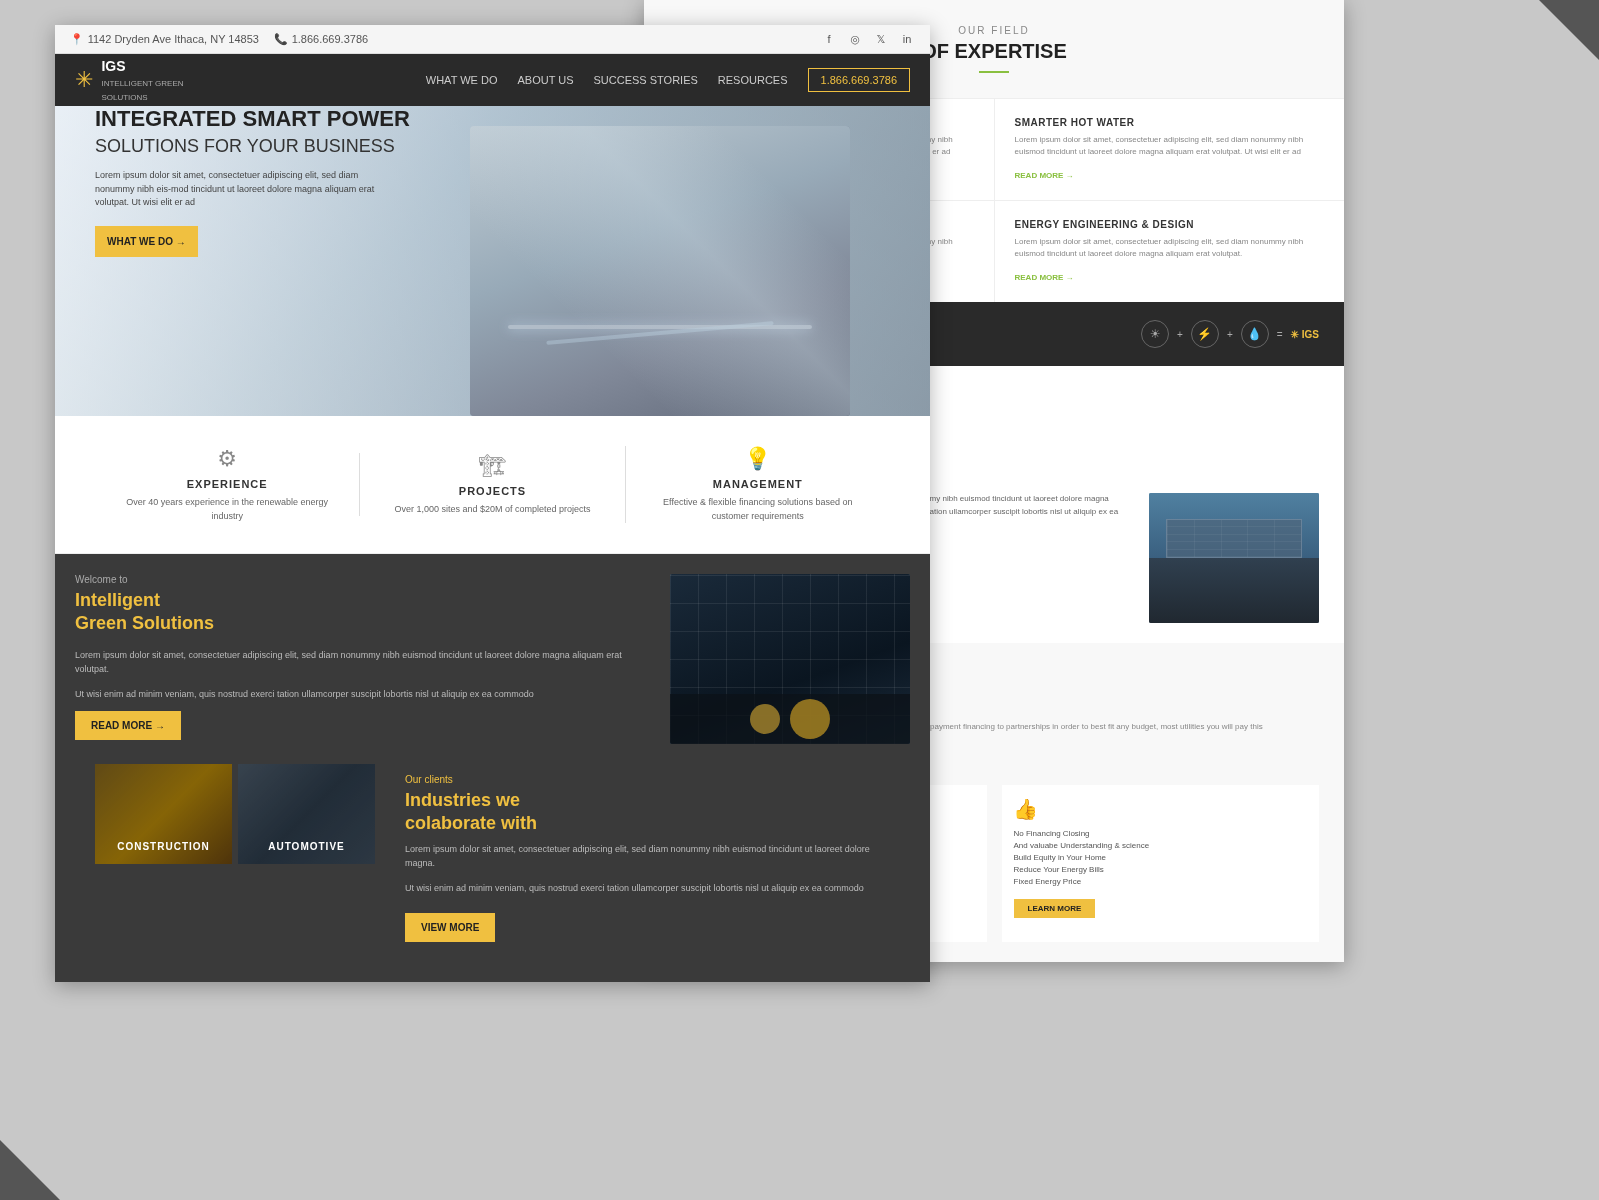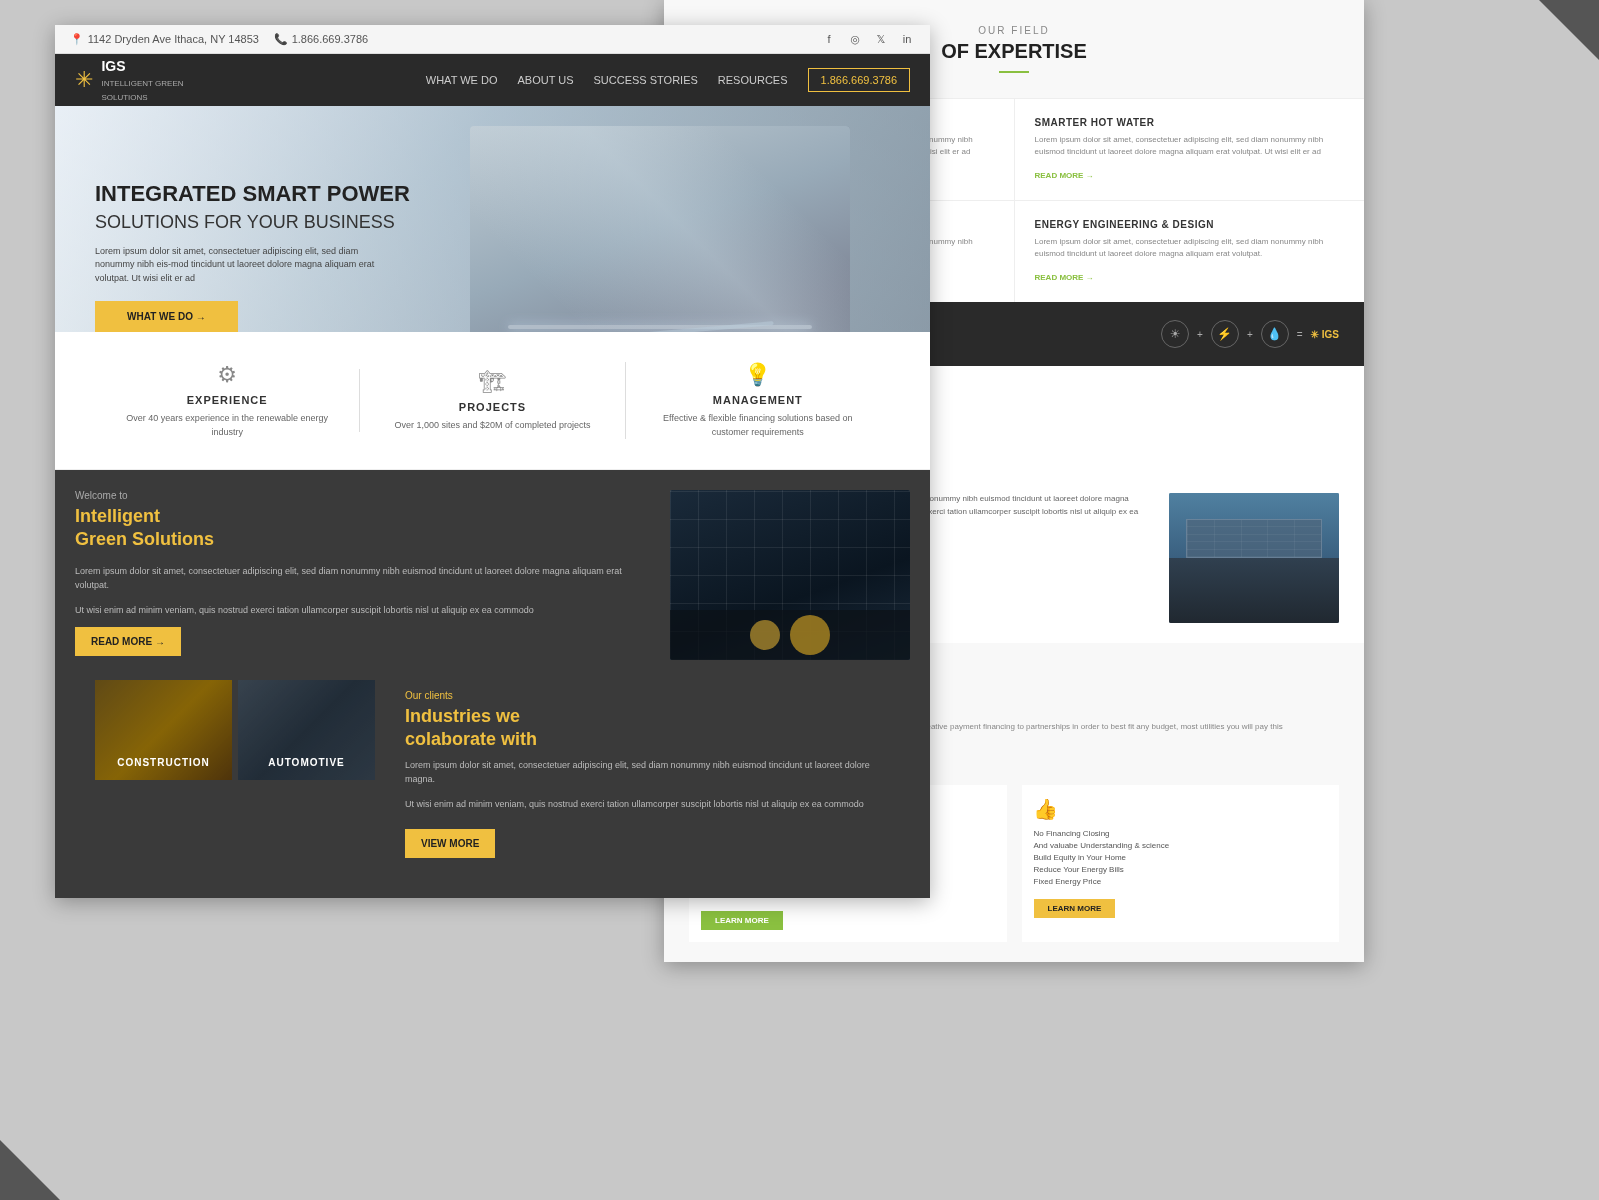--- a/index.html
+++ b/index.html
@@ -52,25 +52,25 @@
       border: 1px solid #f0c040;
       color: #f0c040;
       padding: 5px 12px;
       font-size: 11px;
       cursor: pointer;
     }
 
     
     .hero {
       position: relative;
-      height: 226px;
+      height: 310px;
       background: linear-gradient(135deg, #c8d8e8 0%, #a0b8c8 40%, #8090a0 100%);
       overflow: hidden;
       display: flex;
-      align-items: flex-end;
+      align-items: flex-start;
     }
     .hero-bg {
       position: absolute;
       inset: 0;
       background: linear-gradient(to right, rgba(255,255,255,0.6) 0%, rgba(200,210,220,0.4) 50%, rgba(150,165,175,0.5) 100%);
     }
     .hero-hand {
       position: absolute;
       right: 80px;
       top: 20px;
@@ -110,21 +110,21 @@
     .hero-text {
       font-size: 9px;
       color: #444;
       max-width: 280px;
       line-height: 1.5;
       margin-bottom: 16px;
     }
     .hero-btn {
       background: #f0c040;
       border: none;
-      padding: 10px 32px;
+      padding: 10px 12px;
       font-size: 10px;
       font-weight: bold;
       color: #222;
       cursor: pointer;
       display: flex;
       align-items: center;
       gap: 6px;
     }
 
     
@@ -250,21 +250,21 @@
       font-size: 10px;
       font-weight: bold;
       color: #222;
       cursor: pointer;
       margin-top: 8px;
     }
 
     
     .right-panel {
       position: absolute;
-      left: 664px;
+      left: 644px;
       top: 0;
       width: 700px;
       background: #fff;
       box-shadow: 0 4px 20px rgba(0,0,0,0.3);
       z-index: 1;
       overflow: hidden;
     }
     .right-panel-header {
       background: #f8f8f8;
       padding: 25px 30px;

